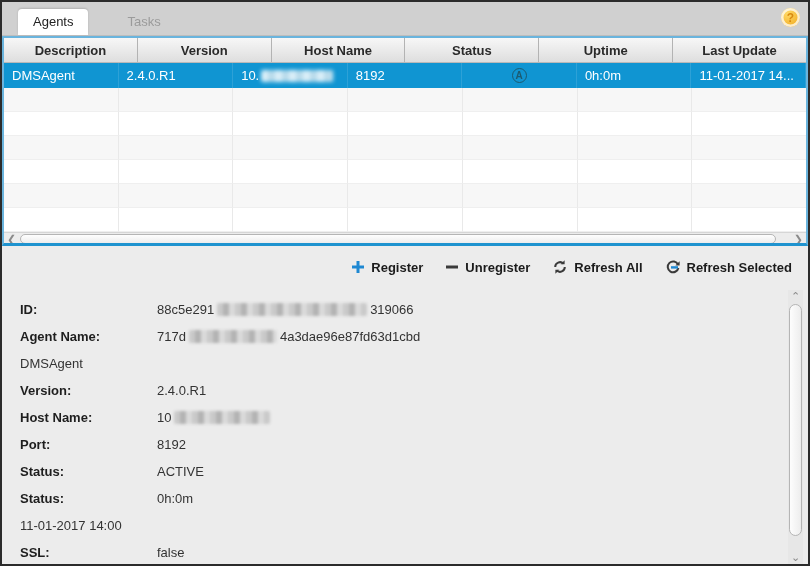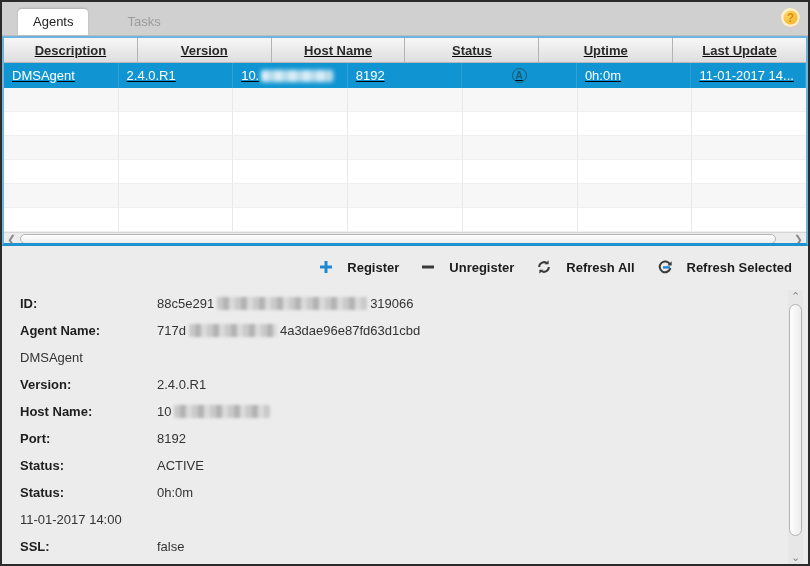--- a/index.html
+++ b/index.html
@@ -42,21 +42,20 @@
   }
 
   
   .table-wrap {
     flex:0 0 210px;
     margin:0; background:#d946ef;
     border:2px solid #6ab4dd;
     border-bottom:3px solid #1f93cf;
     display:flex; flex-direction:column;
     overflow:hidden;
-    text-decoration:underline;
   }
   .thead { display:flex; height:25px; flex:0 0 25px;
     background:linear-gradient(#f7f7f7,#dedede);
     border-bottom:1px solid #b9b9b9;
   }
   .thead .hc {
     flex:1 1 0; display:flex; align-items:center; justify-content:center;
     font-size:13px; font-weight:bold; color:#2a2a2a;
     border-right:1px solid #b3b3b3;
     white-space:nowrap; overflow:hidden;
@@ -95,30 +94,30 @@
   }
   .arrow { position:absolute; color:#8a8a8a; font-size:11px; line-height:11px; }
   .hs-left  { left:3px; top:1px; }
   .hs-right { right:3px; top:1px; }
 
   
   .toolbar {
     flex:0 0 42px; display:flex; align-items:center; justify-content:flex-end;
     gap:22px; padding-right:16px; background:#ececec;
   }
-  .tbtn { display:flex; align-items:center; gap:14px;
+  .tbtn { display:flex; align-items:center; gap:6px;
     font-size:13px; font-weight:600; color:#1b1b1b; cursor:default; }
   .tbtn svg { display:block; }
 
   
   .details {
     flex:1 1 auto; background:#ececec; position:relative;
     padding:8px 0 0 18px;
   }
-  .drow { display:flex; height:27px; align-items:flex-start; }
+  .drow { display:flex; height:27px; align-items:center; }
   .dlabel { width:137px; font-size:13px; font-weight:bold; color:#1e1e1e; flex:0 0 137px; }
   .dval  { font-size:13px; color:#333; white-space:nowrap; }
   .redact {
     display:inline-block; height:13px; vertical-align:-2px;
     background:repeating-linear-gradient(90deg,#c9c9c9 0 6px,#b3b3b3 6px 12px,#dadada 12px 18px);
     filter:blur(1.6px); border-radius:2px; margin:0 3px;
   }
   .redact.on-blue {
     background:repeating-linear-gradient(90deg,rgba(255,255,255,.85) 0 7px,rgba(225,235,240,.8) 7px 14px);
     filter:blur(2px); height:12px; margin-left:2px;

